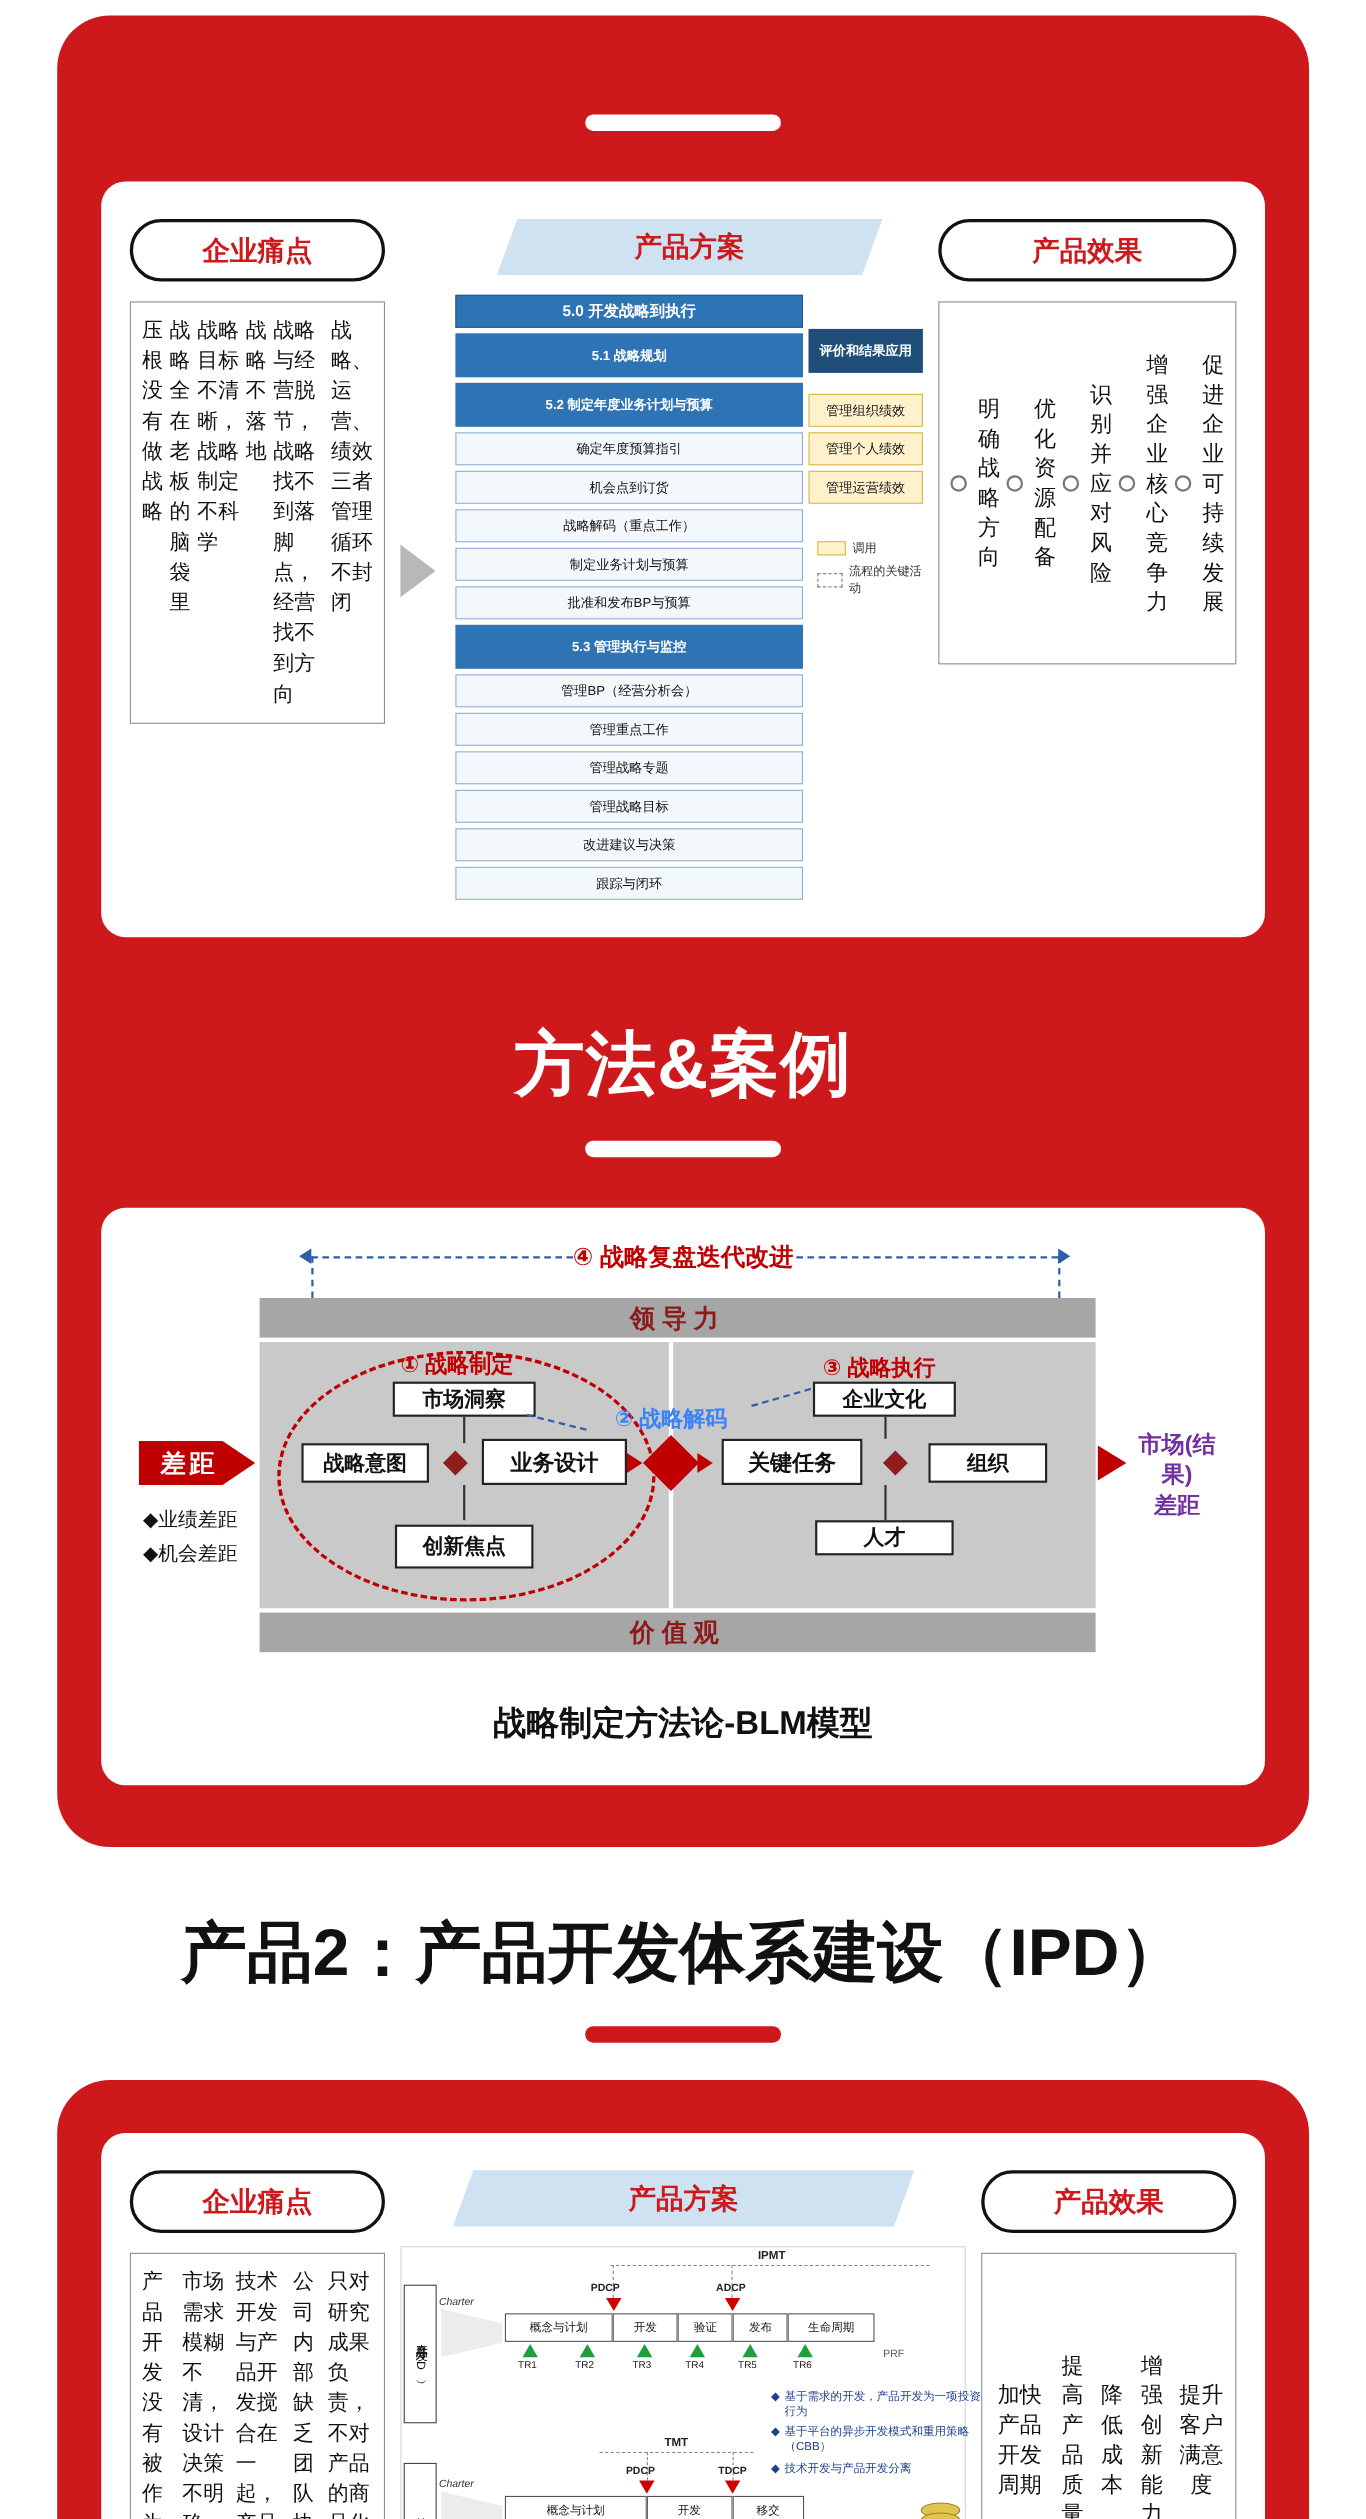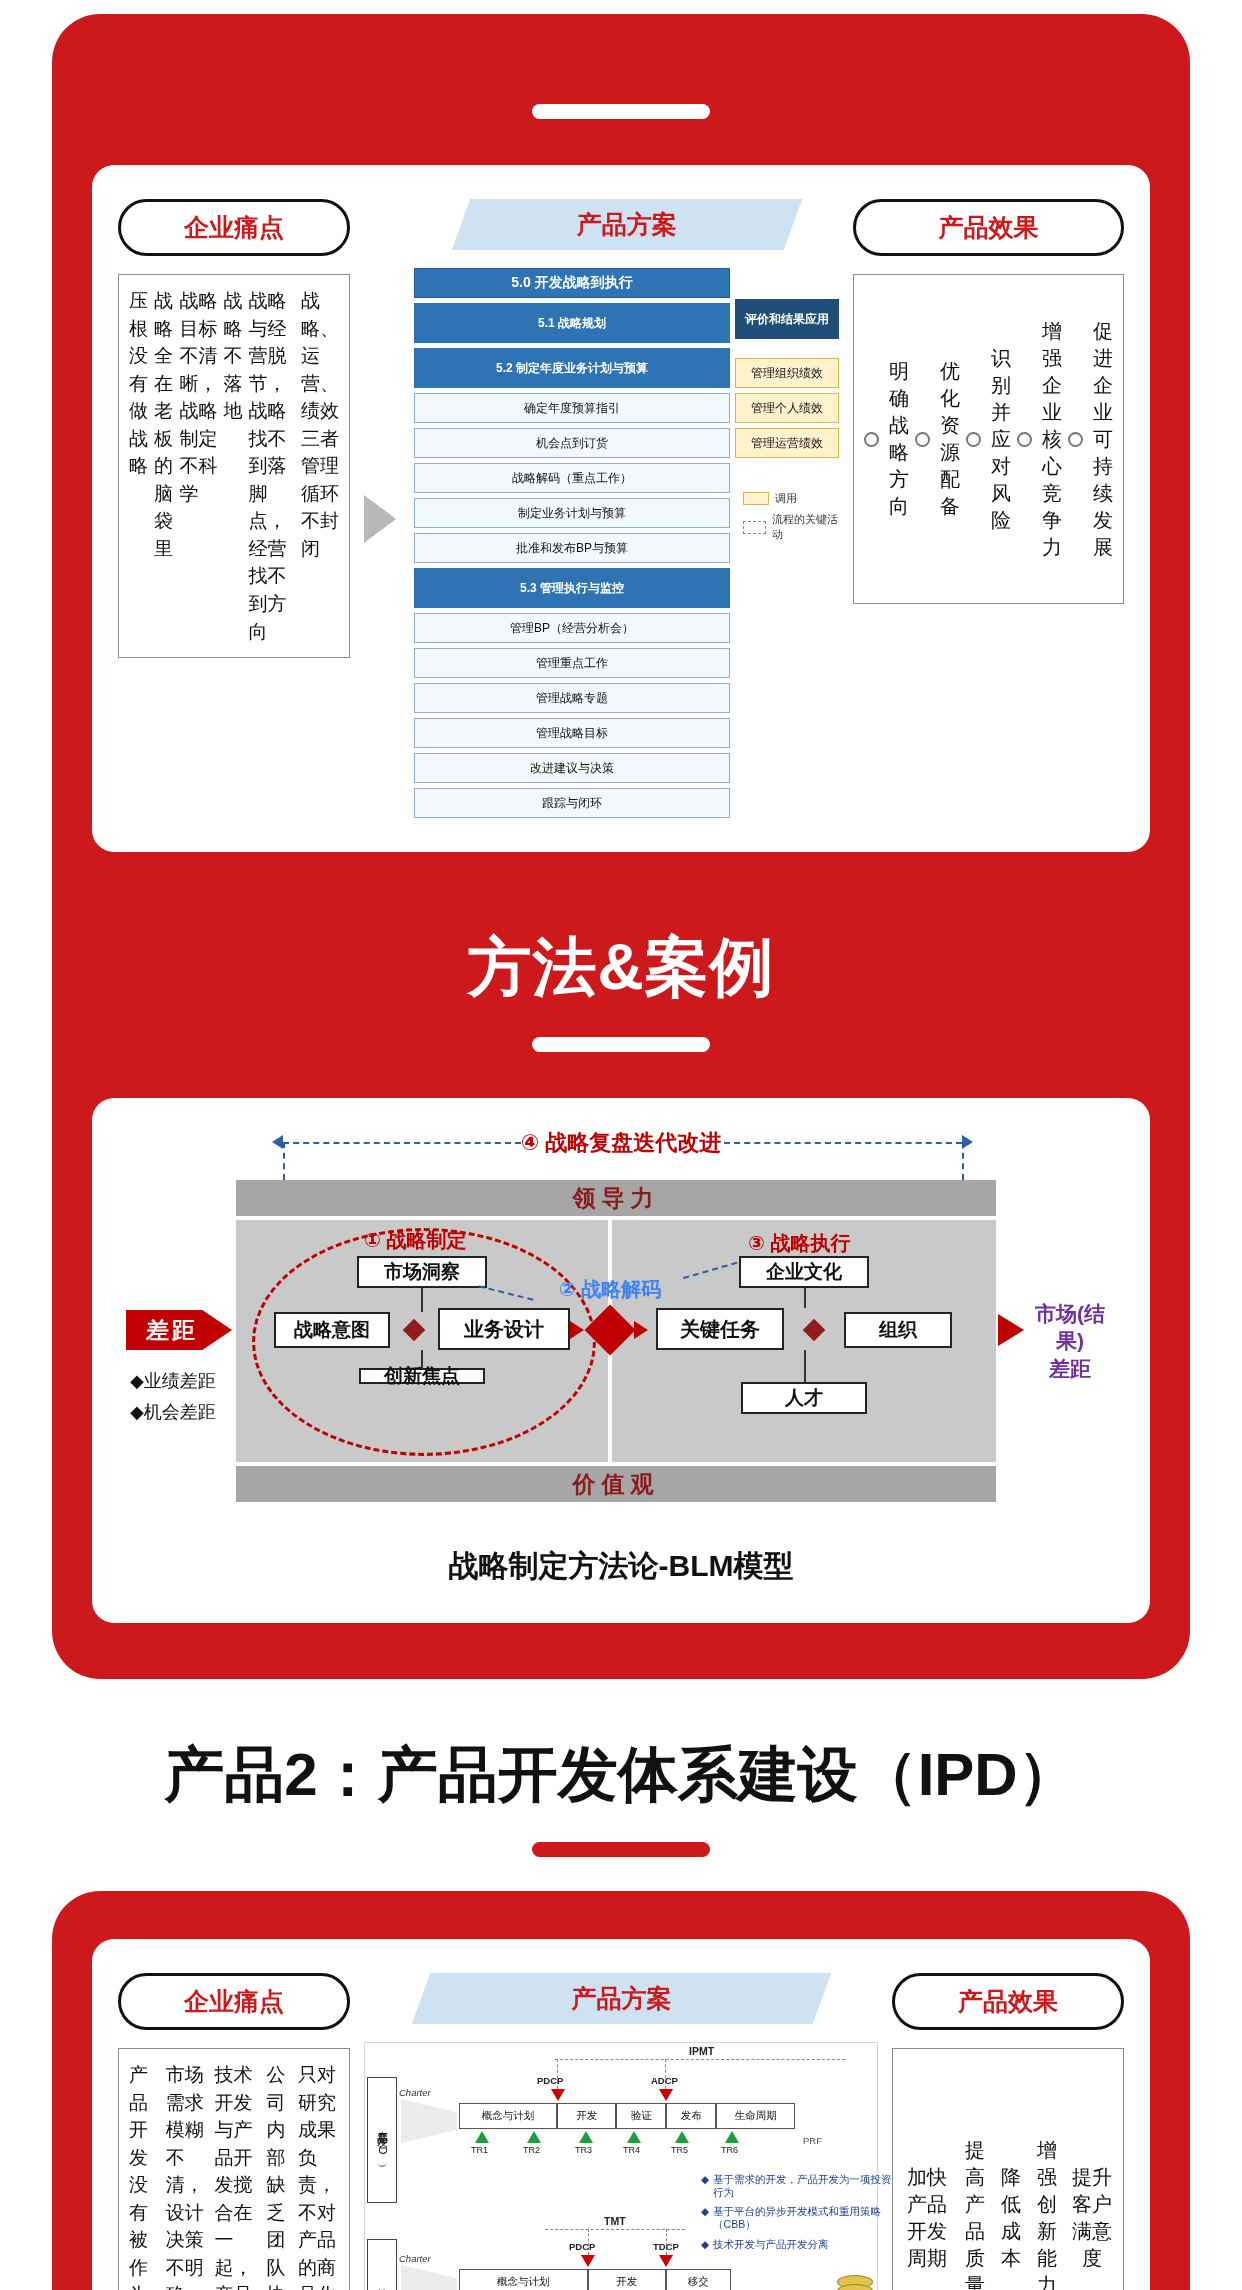--- a/index.html
+++ b/index.html
@@ -258,21 +258,21 @@
 
         <div class="ellipse" style="left:126px;top:100px;width:344px;height:228px;"></div>
         <div class="grp-label" style="left:238px;top:99px;">① 战略制定</div>
 
         <div class="node" style="left:231px;top:128px;width:130px;height:32px;">市场洞察</div>
         <div class="vline" style="left:295px;top:160px;height:24px;"></div>
         <div class="node" style="left:148px;top:184px;width:116px;height:36px;">战略意图</div>
         <div class="dmd" style="left:280px;top:194px;"></div>
         <div class="node big" style="left:312px;top:180px;width:132px;height:42px;">业务设计</div>
         <div class="vline" style="left:295px;top:222px;height:32px;"></div>
-        <div class="node" style="left:233px;top:240px;width:126px;height:16px;">创新焦点</div>
+        <div class="node" style="left:233px;top:258px;width:126px;height:40px;">创新焦点</div>
 
         <div class="dash-h" style="left:352px;top:164px;width:56px;transform:rotate(14deg);"></div>
         <div class="decode-label" style="left:398px;top:148px;width:172px;">② 战略解码</div>
         <div class="dash-h" style="left:556px;top:140px;width:66px;transform:rotate(-16deg);"></div>
         <div class="tri-r" style="left:444px;top:193px;"></div>
         <div class="dmd-big" style="left:466px;top:184px;"></div>
         <div class="tri-r" style="left:508px;top:193px;"></div>
 
         <div class="grp-label" style="left:622px;top:102px;">③ 战略执行</div>
         <div class="node" style="left:613px;top:128px;width:130px;height:32px;">企业文化</div>

